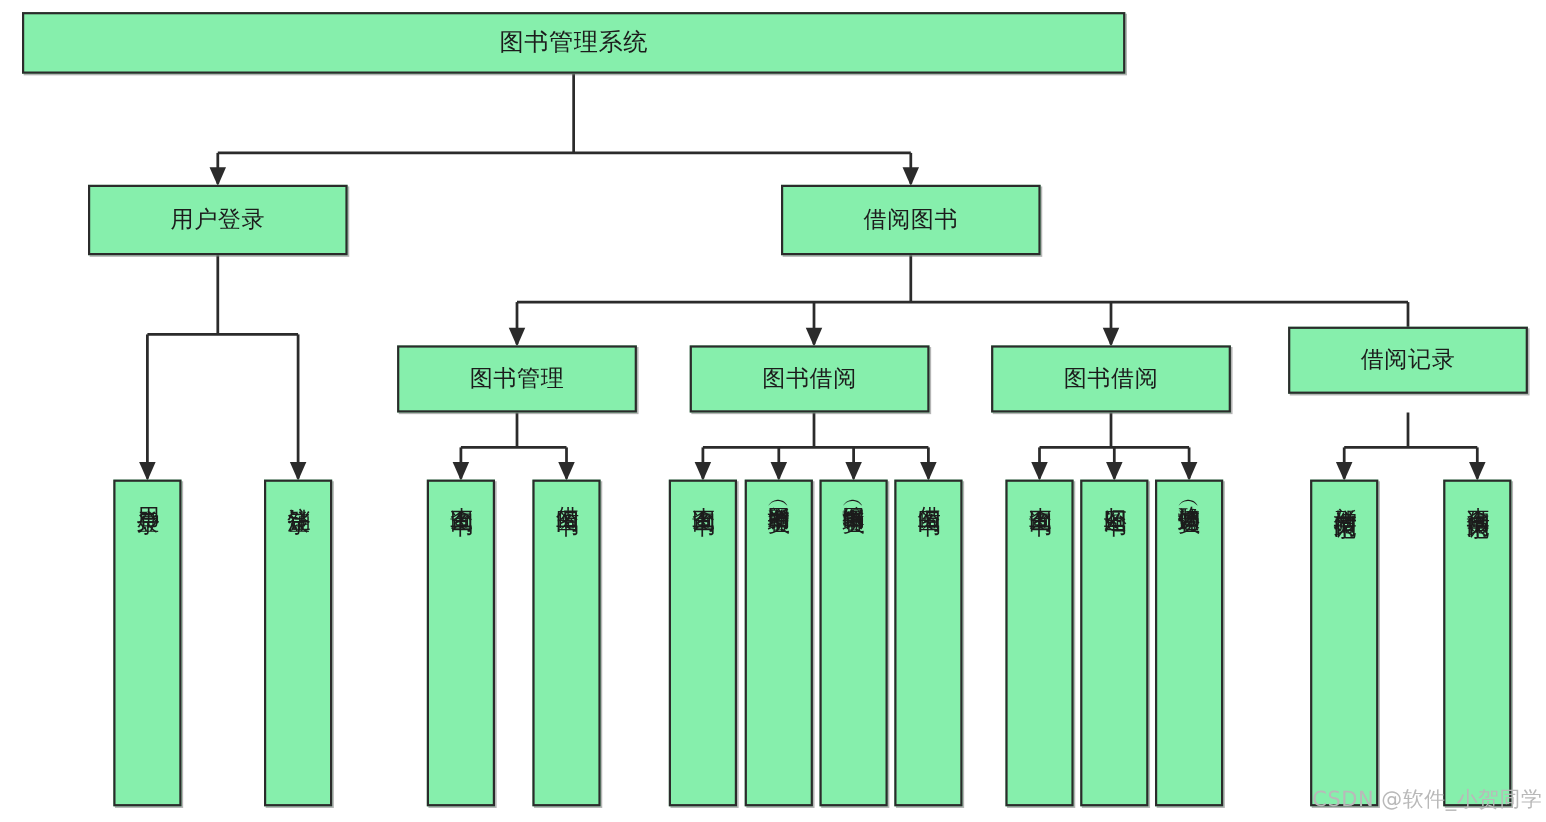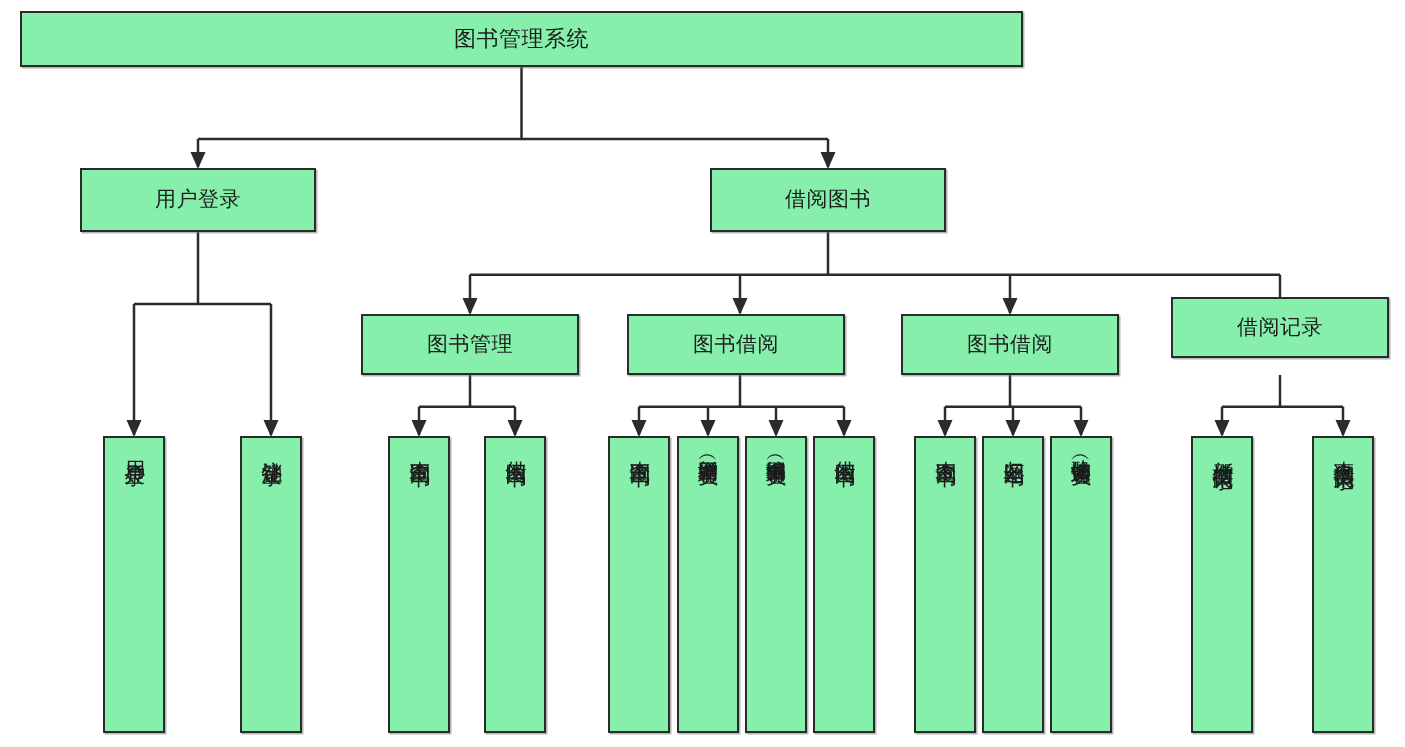--- a/index.html
+++ b/index.html
@@ -165,13 +165,14 @@
       <div class="node leaf tall" style="left: 1050px; top: 436px; width: 62px; height: 297px;">
         <span class="label">确认归还（管理员）</span>
       </div>
       <div class="node leaf" style="left: 1191px; top: 436px; width: 62px; height: 297px;">
         <span class="label">新增借阅记录</span>
       </div>
       <div class="node leaf" style="left: 1312px; top: 436px; width: 62px; height: 297px;">
         <span class="label">查询借阅记录</span>
       </div>
     </div>
+  <div class="watermark" style="left: 1193px; top: 714px;">CSDN @软件_小贺同学</div>
 </div>
 
 </body></html>

